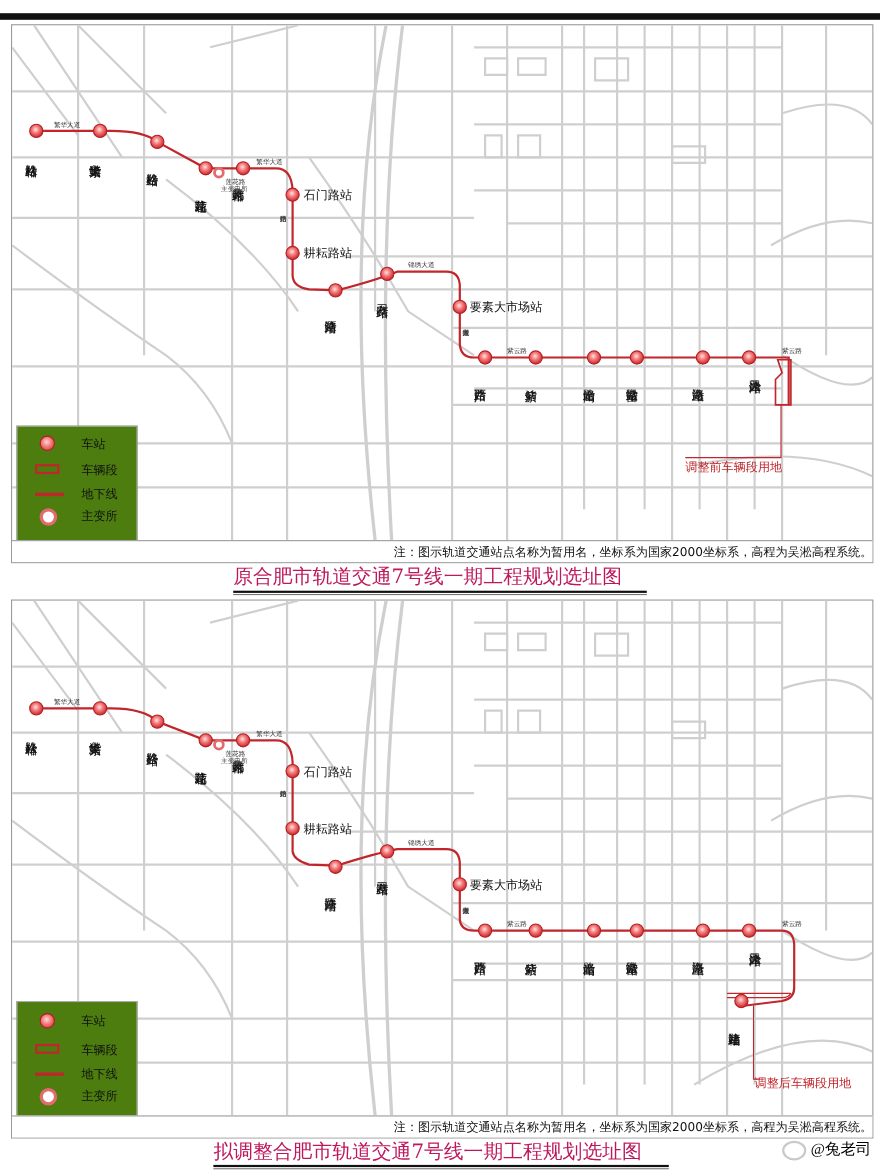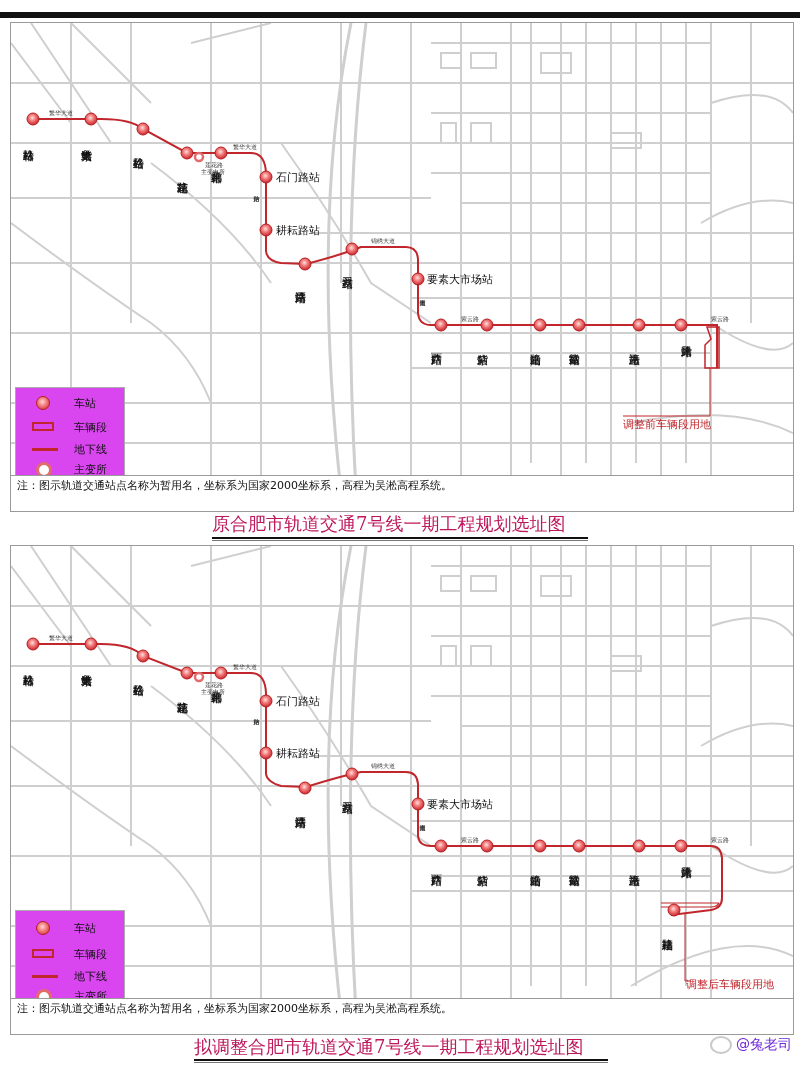--- a/index.html
+++ b/index.html
@@ -1,34 +1,34 @@
 <!DOCTYPE html>
 <html><head>
 <meta charset="utf-8">
 <style>
   html,body{margin:0;padding:0;background:#fff;}
   body{width:800px;height:1067px;position:relative;overflow:hidden;font-family:"DejaVu Sans","Liberation Sans",sans-serif;}
   .topbar{position:absolute;left:0;top:12px;width:800px;height:6px;background:#111;}
   .panel{position:absolute;left:10px;width:782px;border:1px solid #9a9a9a;background:#fff;}
   .panel svg.map{position:absolute;left:0;top:0;}
-  .note{position:absolute;left:0;bottom:16px;width:782px;height:20px;border-top:1px solid #9a9a9a;background:#fff;font-size:11px;line-height:20px;color:#111;padding-left:6px;box-sizing:border-box;white-space:nowrap;}
-  .legend{position:absolute;left:4px;width:108px;height:104px;background:#d946ef;border:1px solid #aaa;border-bottom:none;text-align:right;}
+  .note{position:absolute;left:0;bottom:0;width:782px;height:20px;border-top:1px solid #9a9a9a;background:#fff;font-size:11px;line-height:20px;color:#111;padding-left:6px;box-sizing:border-box;white-space:nowrap;text-align:right;}
+  .legend{position:absolute;left:4px;width:108px;height:104px;background:#4d7c0f;border:1px solid #aaa;border-bottom:none;text-align:right;}
   .legend .row{position:absolute;left:0;width:108px;height:18px;font-size:11px;color:#111;}
   .legend .row .lbl{position:absolute;left:58px;top:2px;}
   .lg-station{position:absolute;left:20px;top:2px;width:12px;height:12px;border-radius:50%;background:radial-gradient(circle at 45% 40%,#ffd5d5 0%,#f27a7a 45%,#c8262b 100%);border:1px solid #b51f24;}
   .lg-depot{position:absolute;left:16px;top:4px;width:22px;height:9px;border:2px solid #c0262b;box-sizing:border-box;}
   .lg-line{position:absolute;left:16px;top:8px;width:26px;height:3px;background:#c0262b;}
   .lg-sub{position:absolute;left:20px;top:2px;width:10px;height:10px;border-radius:50%;background:#fff;border:3px solid #e36b6e;}
   .title{position:absolute;font-family:"DejaVu Serif","Liberation Serif",serif;font-size:18px;color:#be185d;white-space:nowrap;}
   .title-underline{position:absolute;height:0;border-top:2px solid #111;}
   .title-underline2{position:absolute;height:0;border-top:1px solid #777;}
   .lbl-st{font-family:"DejaVu Sans","Liberation Sans",sans-serif;font-size:11px;fill:#111;}
   .lbl-rd{font-family:"DejaVu Sans","Liberation Sans",sans-serif;font-size:6px;fill:#333;}
   .lbl-red{font-family:"DejaVu Sans","Liberation Sans",sans-serif;font-size:11px;fill:#c0262b;}
-  .watermark{position:absolute;right:8px;top:1036px;font-size:14px;color:#6d28d9;white-space:nowrap;}
+  .watermark{position:absolute;right:8px;top:1036px;font-size:14px;color:#000000;white-space:nowrap;font-family:Liberation Serif, serif;}
   .wm-icon{display:inline-block;width:18px;height:14px;border:2px solid #c9c9c9;border-radius:50%;vertical-align:middle;margin-right:4px;}
 </style>
 </head>
 <body>
 
 <div class="topbar"></div>
 
 <div class="panel" style="top:22px;height:488px;">
   <svg class="map" width="782" height="468" viewBox="0 0 782 468">
     <g fill="none" stroke="#cfcfcf" stroke-width="2">

